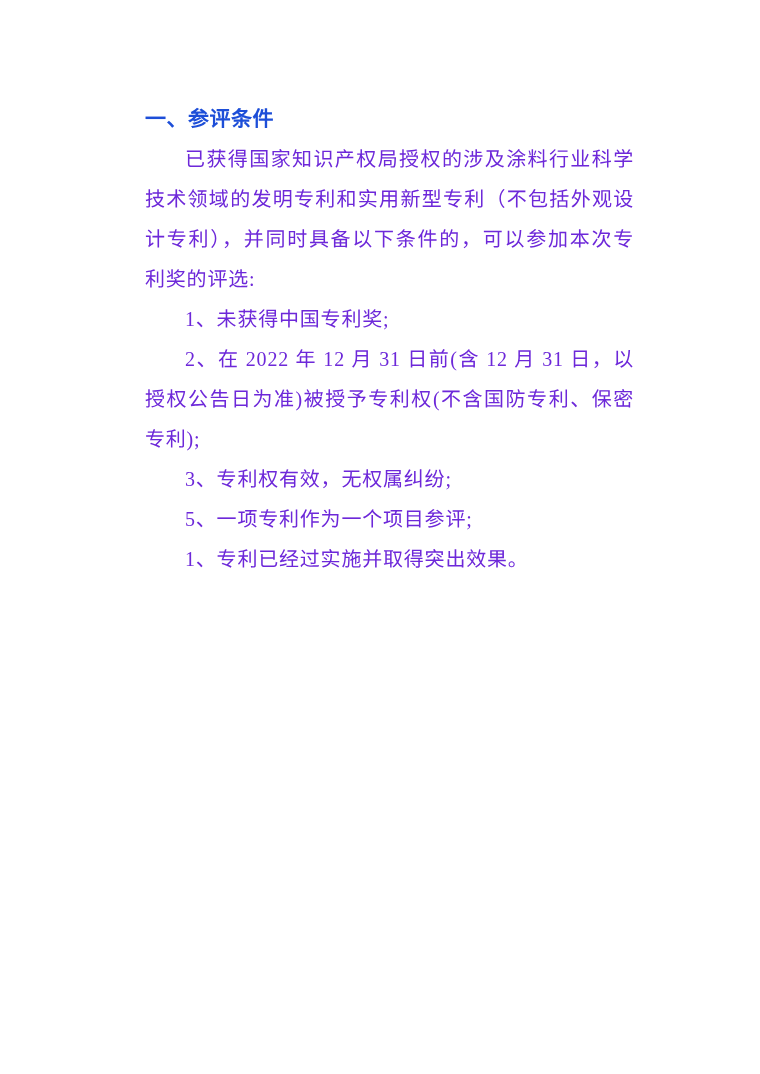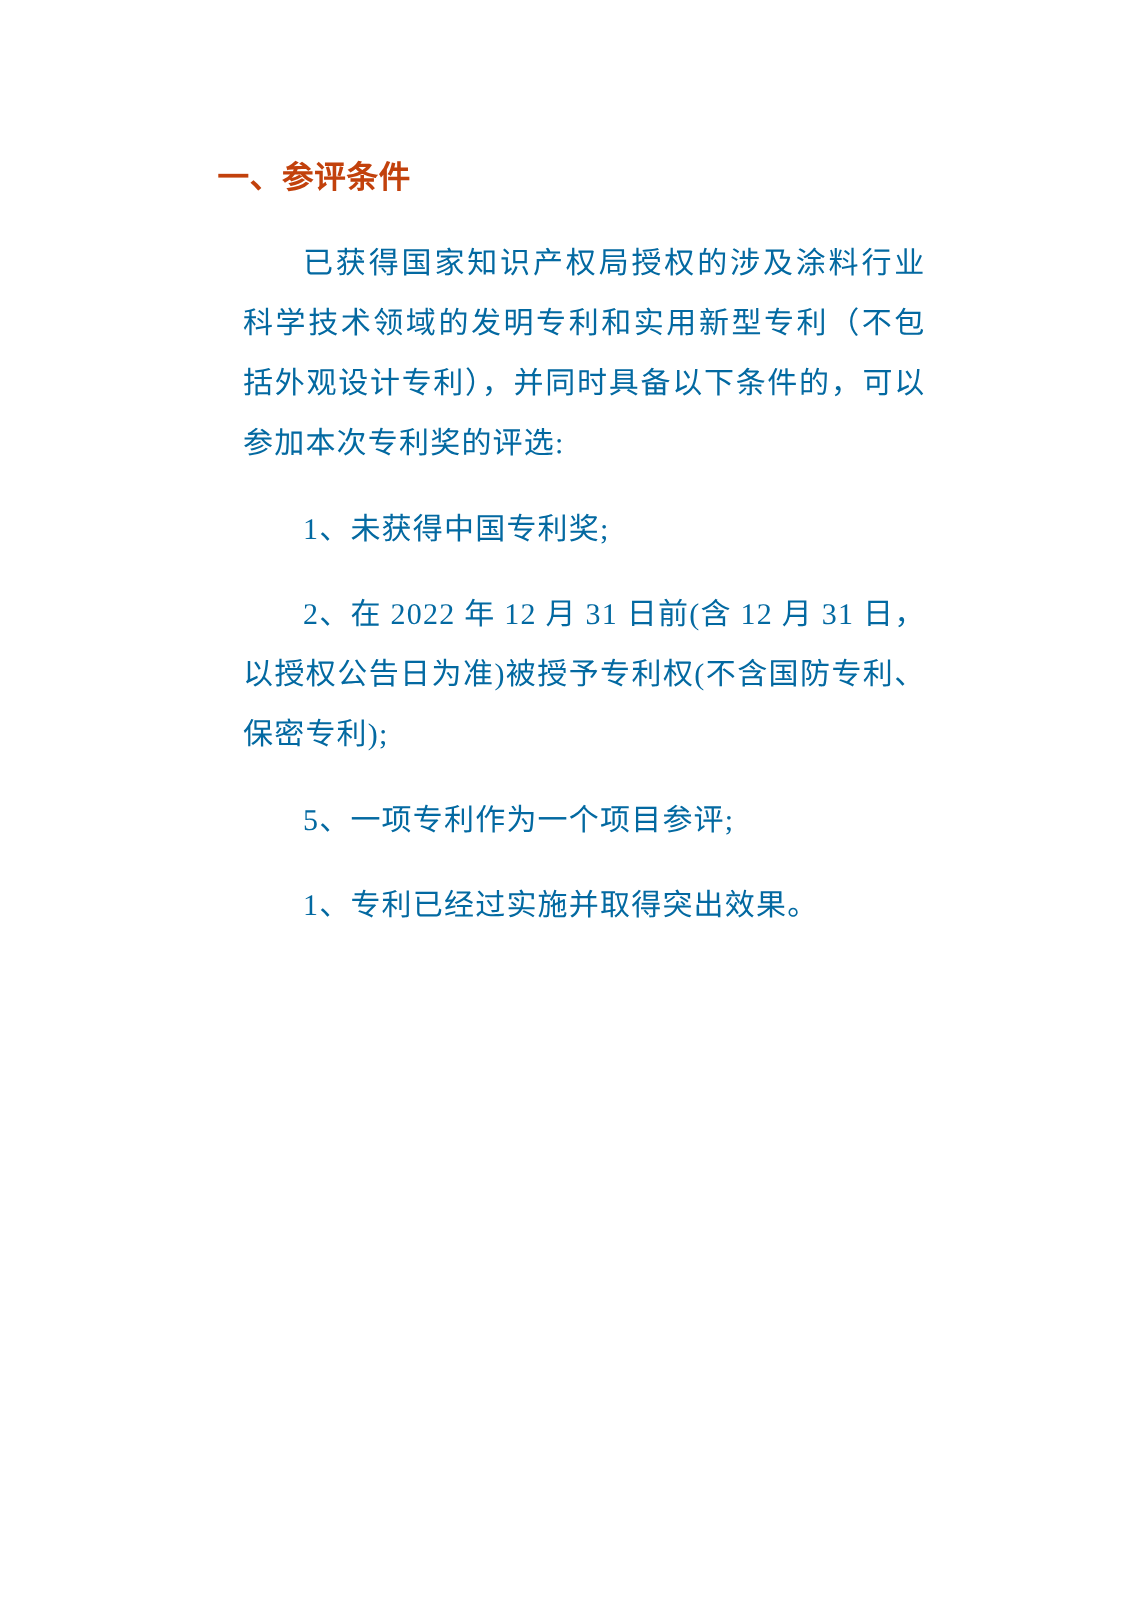--- a/index.html
+++ b/index.html
@@ -18,45 +18,46 @@
     height: 1074px;
     padding: 99px 126px 0 145px;
     background: #ffffff;
   }
   .sec-heading {
     margin: 0;
     font-family: "Liberation Sans", "DejaVu Sans", sans-serif;
     font-weight: 700;
     font-size: 21px;
     line-height: 40px;
-    color: #c2410c;
+    color: #1d4ed8;
     letter-spacing: 0.5px;
   }
   .para {
-    margin: 17px;
+    margin: 0;
     font-family: "Liberation Serif", "DejaVu Serif", serif;
     font-weight: 400;
     font-size: 20px;
     line-height: 40px;
-    color: #0369a1;
+    color: #6d28d9;
     text-align: justify;
     text-indent: 2em;
     letter-spacing: 0.04em;
   }
 </style>
 </head>
 <body>
 
 <div class="page">
 
   <section>
     <h2 class="sec-heading">一、参评条件</h2>
     <p class="para">已获得国家知识产权局授权的涉及涂料行业科学技术领域的发明专利和实用新型专利（不包括外观设计专利），并同时具备以下条件的，可以参加本次专利奖的评选:</p>
     <p class="para">1、未获得中国专利奖;</p>
     <p class="para">2、在 2022 年 12 月 31 日前(含 12 月 31 日，以授权公告日为准)被授予专利权(不含国防专利、保密专利);</p>
+    <p class="para">3、专利权有效，无权属纠纷;</p>
     <p class="para">5、一项专利作为一个项目参评;</p>
     <p class="para">1、专利已经过实施并取得突出效果。</p>
   </section>
 
   <section>
   </section>
 
 
 </div>
 

